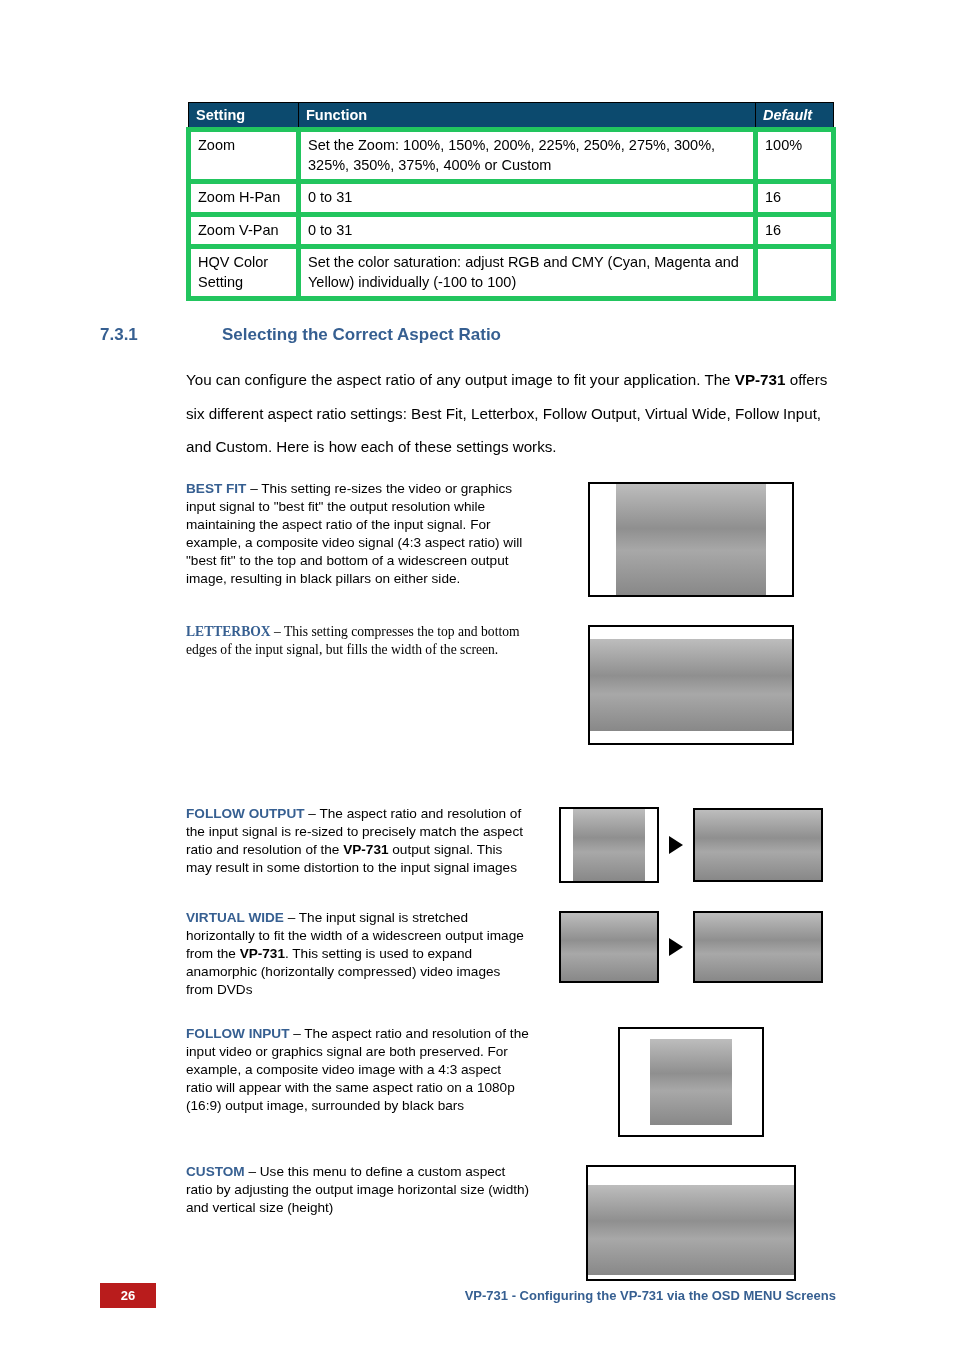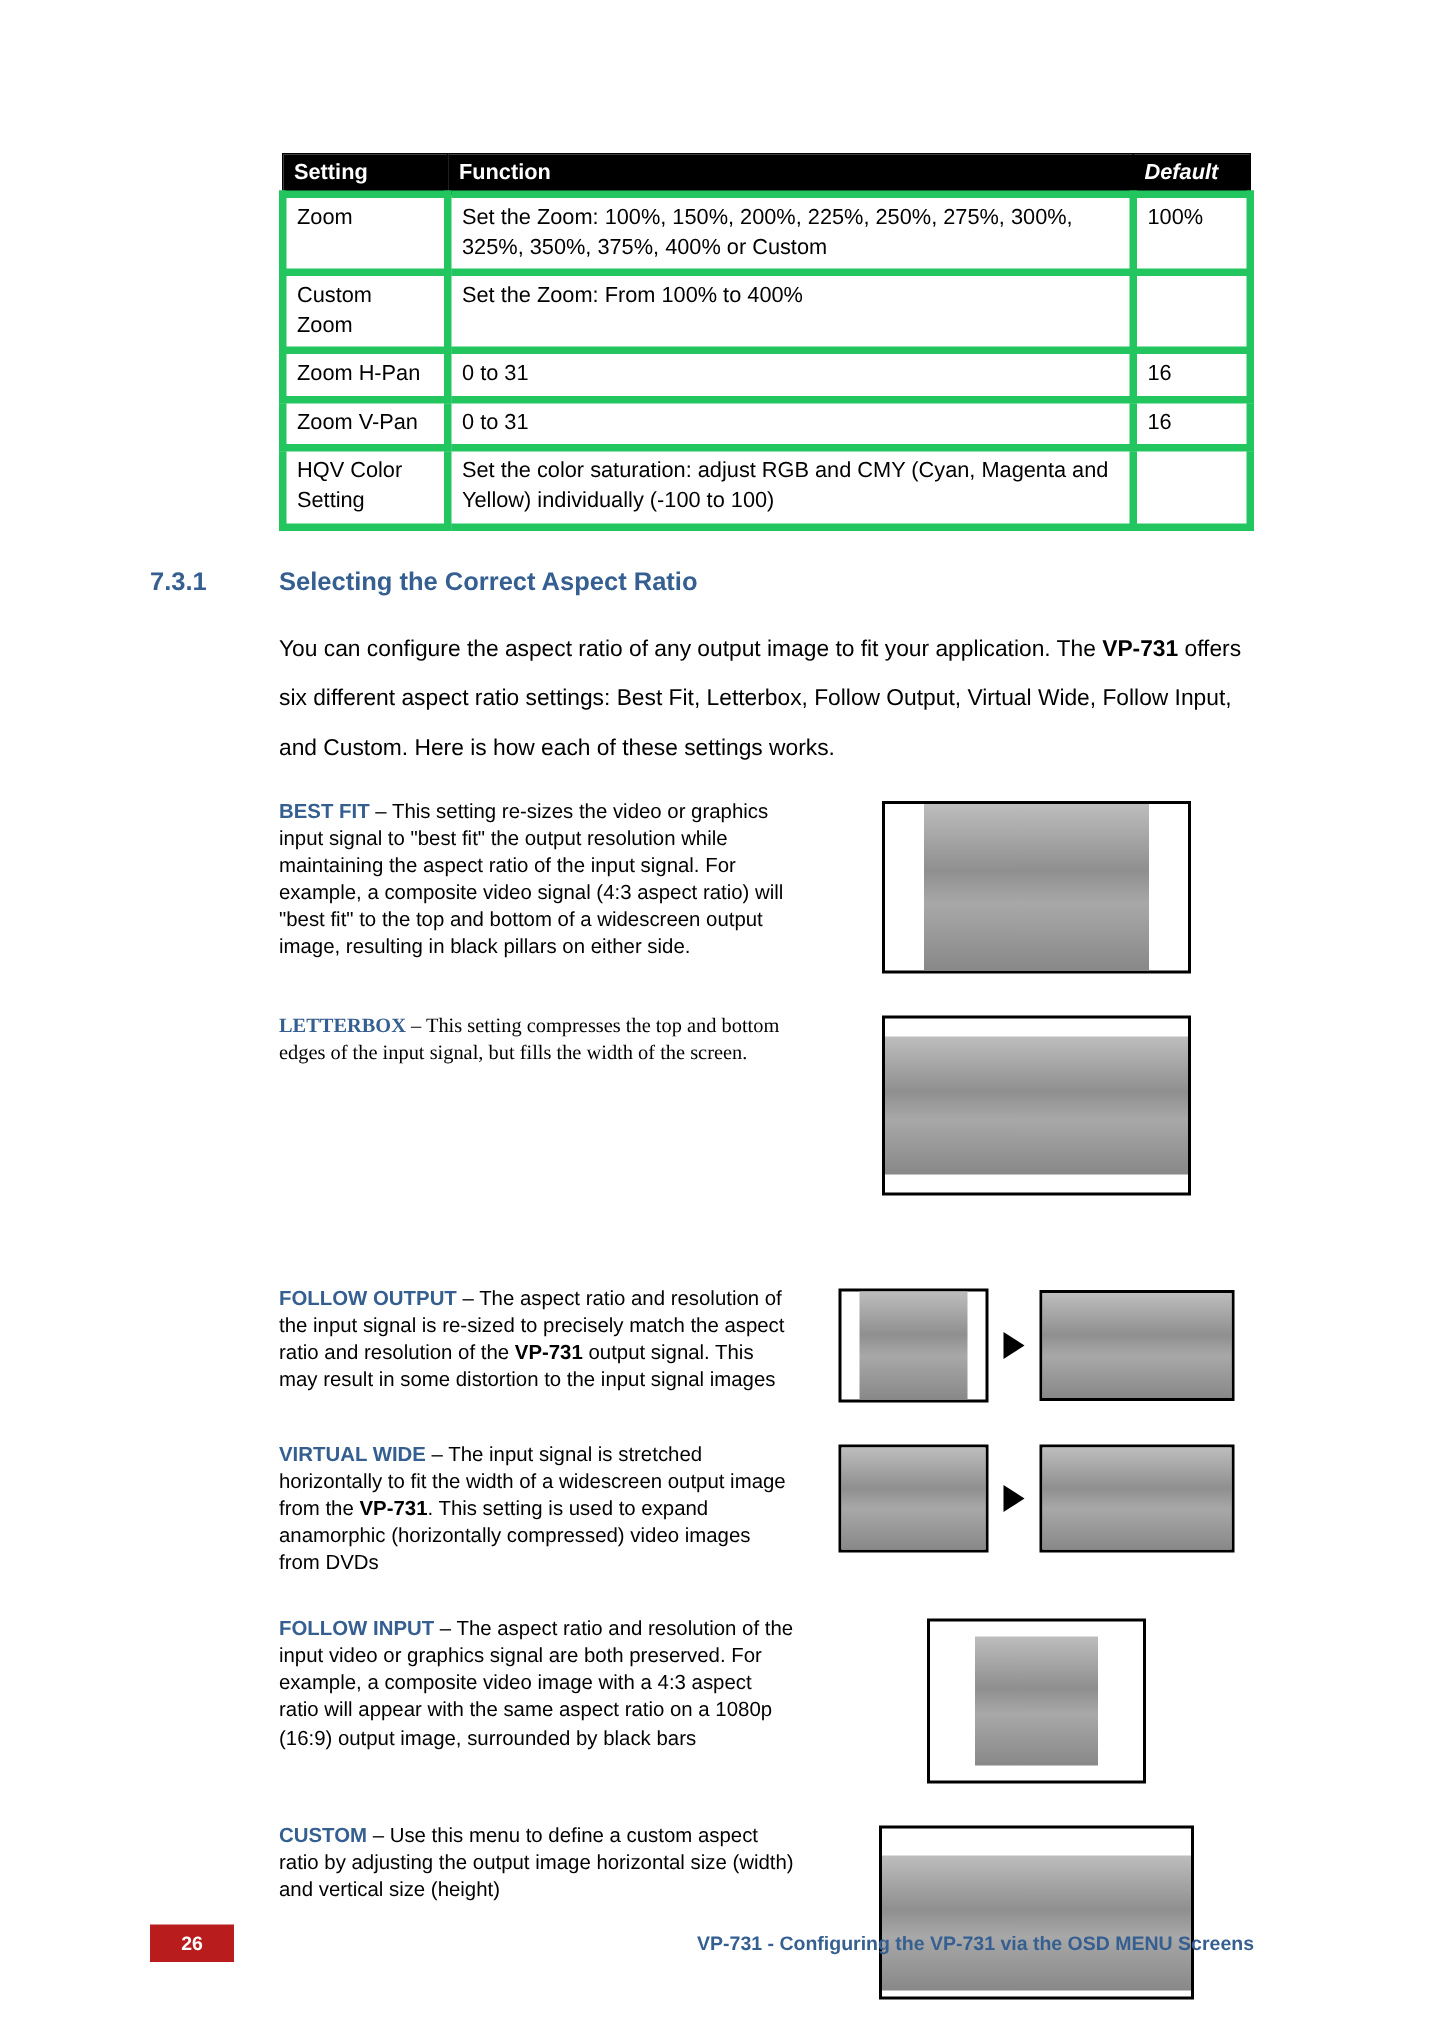--- a/index.html
+++ b/index.html
@@ -17,39 +17,40 @@
   .content {
     margin-left: 86px;
   }
   table.settings {
     border-collapse: collapse;
     width: 100%;
     margin-bottom: 24px;
     font-size: 14.5px;
   }
   table.settings th {
-    background: #000000;
+    background: #0c4a6e;
     color: #fff;
     text-align: left;
     font-weight: bold;
     padding: 4px 7px;
     border: 1px solid #000;
   }
   table.settings td {
     border: 5px solid #22c55e;
     padding: 4px 7px;
     vertical-align: top;
     line-height: 1.35;
   }
   table.settings th.col-setting { width: 110px; }
   table.settings th.col-default { width: 78px; font-style: italic; }
   .sec-row {
     display: flex;
     align-items: baseline;
     margin-bottom: 18px;
+    gap: 36px;
   }
   .sec-num {
     color: #365f91;
     font-weight: bold;
     font-size: 17px;
     width: 86px;
   }
   .sec-title {
     color: #365f91;
     font-weight: bold;
@@ -143,25 +144,20 @@
           <th class="col-default">Default</th>
         </tr>
       </thead>
       <tbody>
         <tr>
           <td>Zoom</td>
           <td>Set the Zoom: 100%, 150%, 200%, 225%, 250%, 275%, 300%, 325%, 350%, 375%, 400% or Custom</td>
           <td>100%</td>
         </tr>
         <tr>
-          <td>Custom Zoom</td>
-          <td>Set the Zoom: From 100% to 400%</td>
-          <td></td>
-        </tr>
-        <tr>
           <td>Zoom H-Pan</td>
           <td>0 to 31</td>
           <td>16</td>
         </tr>
         <tr>
           <td>Zoom V-Pan</td>
           <td>0 to 31</td>
           <td>16</td>
         </tr>
         <tr>

